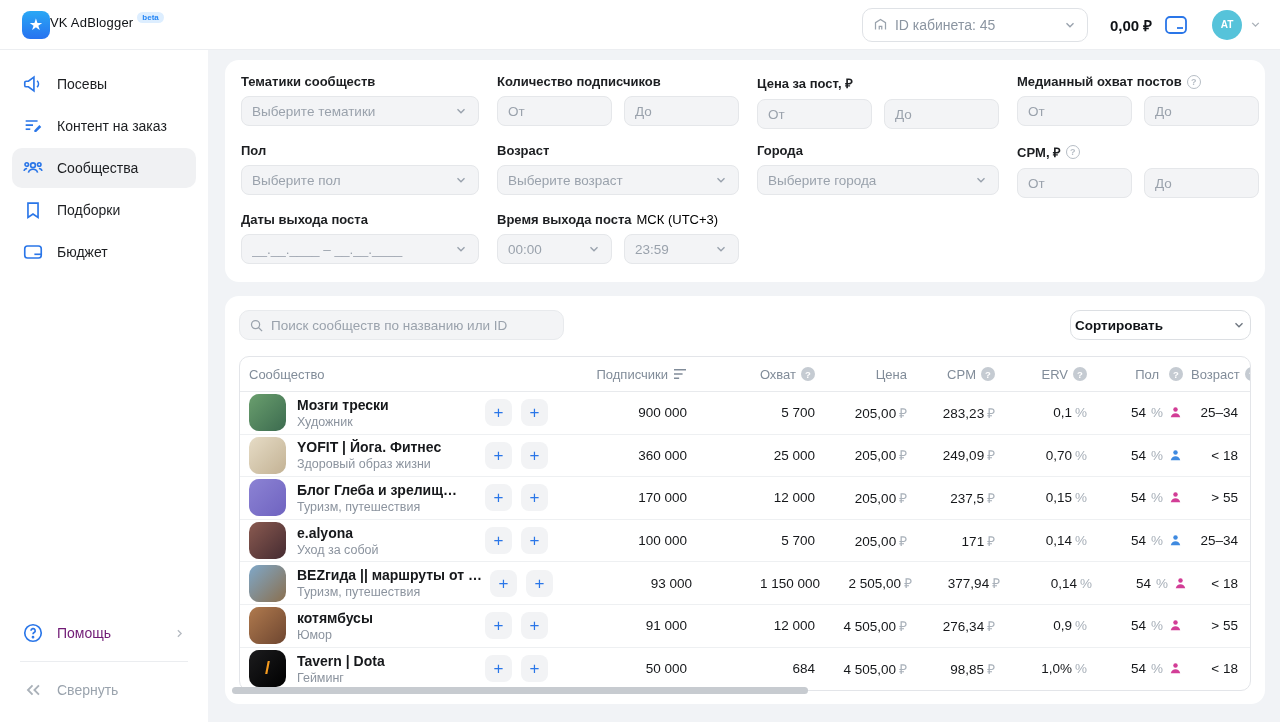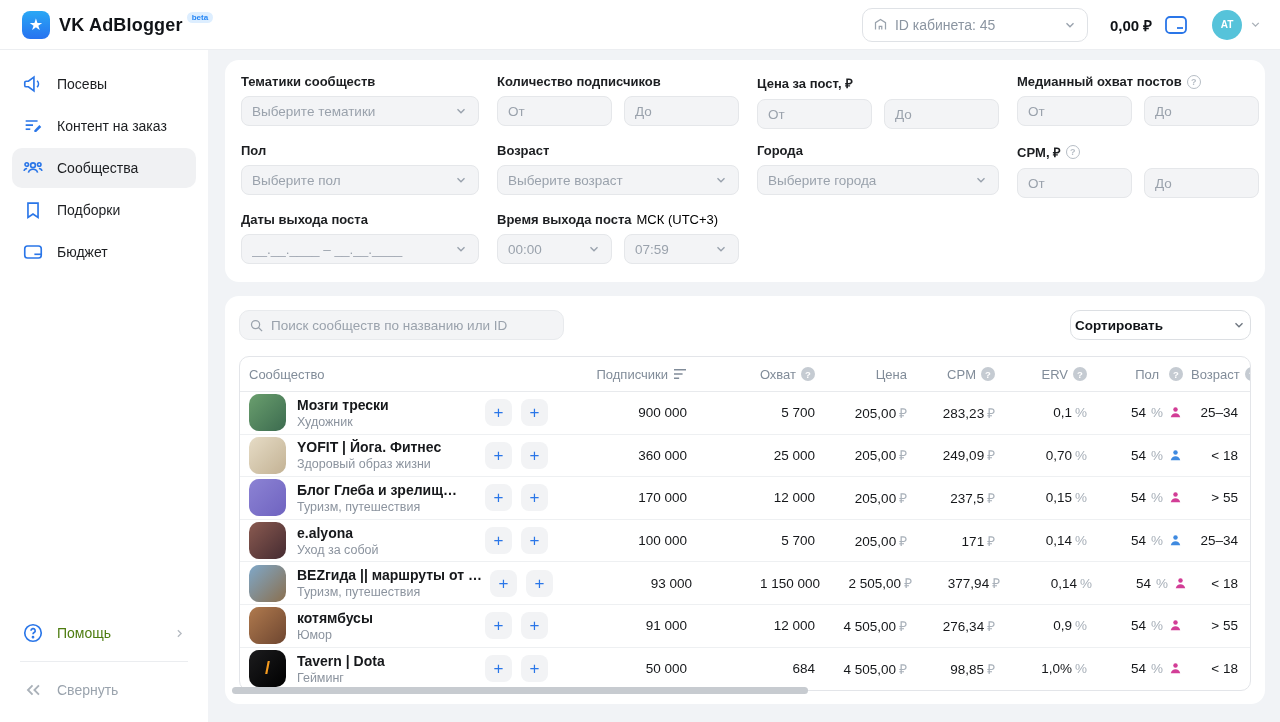--- a/index.html
+++ b/index.html
@@ -7,21 +7,21 @@
   body { font-family:"Liberation Sans",sans-serif; background:#f1f3f6; color:#1a1c1f; position:relative; }
   svg { display:block; }
 
   
   .topbar { position:absolute; top:0; left:0; width:1280px; height:50px; background:#fff;
             border-bottom:1px solid #eceef1; display:flex; align-items:center; z-index:5; }
   .logo-wrap { display:flex; align-items:flex-start; margin-left:22px; cursor:pointer; }
   .logo-badge { width:28px; height:28px; border-radius:8px;
                 background:linear-gradient(180deg,#2aa8f5,#2772f0); color:#fff;
                 display:flex; align-items:center; justify-content:center; font-size:16px; }
-  .logo-text { font-size:18px; font-weight:700; color:#101317; margin-left:9px; margin-top:4px; letter-spacing:.2px; }
+  .logo-text { font-size:13px; font-weight:400; color:#101317; margin-top:4px; letter-spacing:.2px; }
   .beta-pill { font-size:8px; font-weight:700; color:#2787f5; background:#ddeeff;
                border-radius:6px; padding:1px 5px; margin-left:4px; margin-top:1px; }
   .topbar-right { margin-left:auto; display:flex; align-items:center; margin-right:18px; }
   .cabinet-pill { width:226px; height:34px; border:1px solid #dfe2e6; border-radius:10px;
                   display:flex; align-items:center; padding:0 10px; color:#8b95a1; font-size:14px; cursor:pointer; }
   .cabinet-pill .cab-label { margin-left:7px; flex:1; white-space:nowrap; overflow:hidden; }
   .balance { font-size:15px; font-weight:700; color:#101317; margin-left:22px; }
   .wallet-btn { margin-left:12px; cursor:pointer; }
   .tb-avatar { width:30px; height:30px; border-radius:50%; background:#56c3da; color:#fff;
                font-size:10px; font-weight:700; display:flex; align-items:center; justify-content:center;
@@ -30,21 +30,21 @@
 
   
   .sidebar { position:absolute; top:50px; left:0; width:208px; bottom:0; background:#fff; }
   .side-item { display:flex; align-items:center; height:40px; margin:2px 12px; padding:0 10px;
                border-radius:10px; cursor:pointer; font-size:14px; font-weight:500; color:#1c1e21; }
   .side-item.active { background:#f0f1f3; }
   .side-item .s-icon { width:22px; height:22px; color:#2a76e8; margin-right:13px; flex:0 0 auto; }
   .side-list { padding-top:12px; }
   .side-bottom { position:absolute; bottom:14px; left:0; right:0; }
   .help-item { display:flex; align-items:center; height:40px; margin:0 12px; padding:0 10px; cursor:pointer;
-               font-size:14px; font-weight:500; color:#4d7c0f; }
+               font-size:14px; font-weight:500; color:#701a75; }
   .help-item .s-icon { width:22px; height:22px; color:#2a76e8; margin-right:13px; }
   .help-chevron { margin-left:auto; color:#b4bac1; }
   .side-divider { height:1px; background:#ebedf0; margin:8px 20px 10px 20px; }
   .collapse-item { display:flex; align-items:center; height:36px; margin:0 12px; padding:0 10px;
                    cursor:pointer; font-size:14px; font-weight:500; color:#9aa3ad; }
   .collapse-item .s-icon { width:22px; height:22px; color:#aab1b9; margin-right:13px; }
 
   
   .content { position:absolute; left:208px; top:50px; right:0; bottom:0; background:#f1f3f6; }
   .card { background:#fff; border-radius:14px; margin:0 15px 0 17px; }
@@ -300,21 +300,21 @@
           <span class="lbl-suffix">МСК (UTC+3)</span>
         </div>
         <div class="f-pair">
           <div class="f-select" style="flex:1">
             <span class="sel-text">00:00</span>
             <svg class="chev" width="14" height="14" viewBox="0 0 24 24" fill="none" stroke="currentColor" stroke-width="2.4">
                 <path d="M6 9l6 6 6-6"></path>
               </svg>
           </div>
           <div class="f-select" style="flex:1">
-            <span class="sel-text">07:59</span>
+            <span class="sel-text">23:59</span>
             <svg class="chev" width="14" height="14" viewBox="0 0 24 24" fill="none" stroke="currentColor" stroke-width="2.4">
                 <path d="M6 9l6 6 6-6"></path>
               </svg>
           </div>
         </div>
       </div>
     </div>
   </div>
 
   <div class="card table-card">

